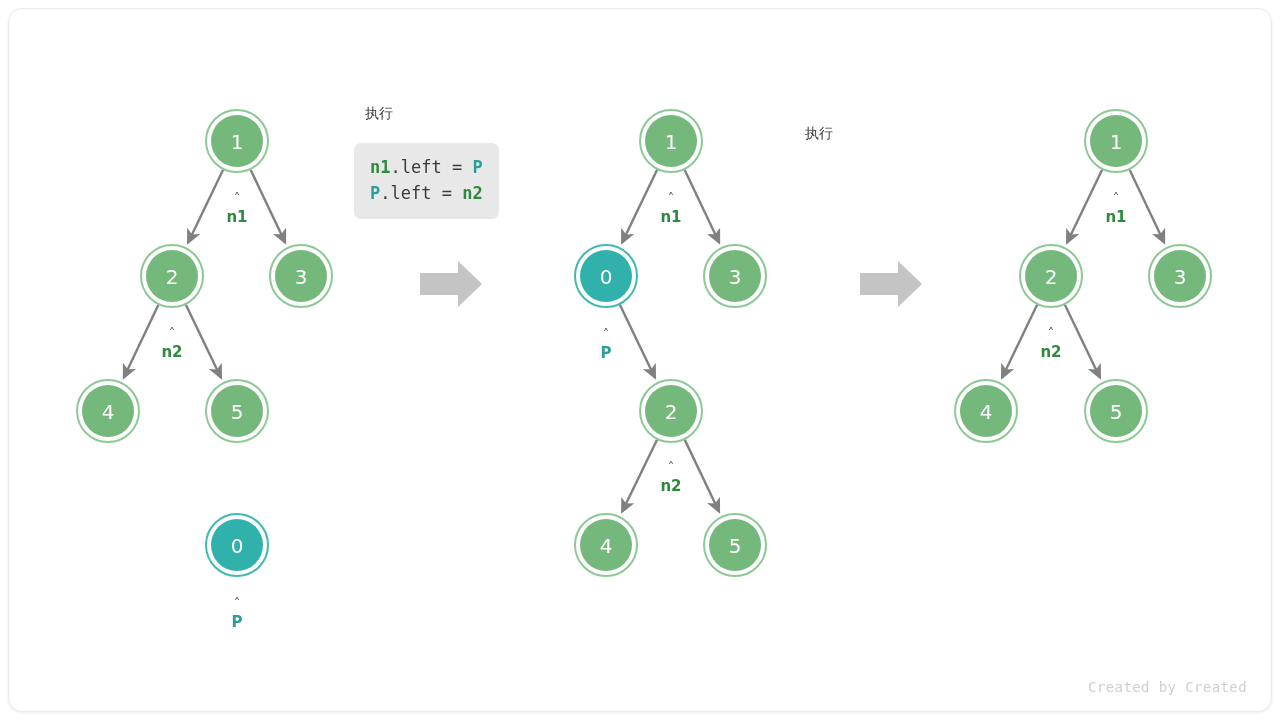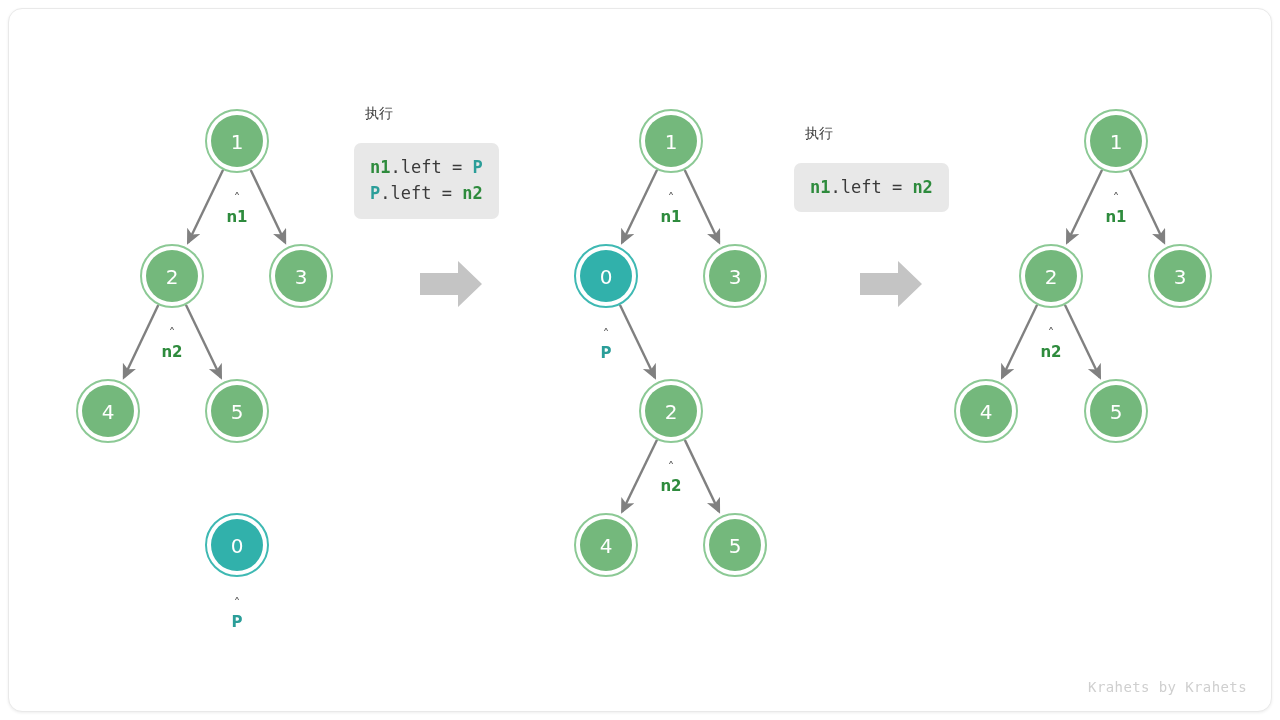--- a/index.html
+++ b/index.html
@@ -168,16 +168,15 @@
         <path d="M411,264 L449,264 L449,252 L473,275 L449,298 L449,286 L411,286 Z" fill="#c4c4c4"></path>
         <path d="M851,264 L889,264 L889,252 L913,275 L889,298 L889,286 L851,286 Z" fill="#c4c4c4"></path>
       </g>
   </svg>
 
   <div class="cn-label" id="label-step-2" style="left: 356px; top: 96px;">执行</div>
   <div class="codebox" id="code-step-2" style="left: 345px; top: 134px;"><span class="v-green">n1</span><span>.left = </span><span class="v-teal">P</span>
 <span class="v-teal">P</span><span>.left = </span><span class="v-green">n2</span></div>
 
   <div class="cn-label" id="label-step-3" style="left: 796px; top: 116px;">执行</div>
-  <div class="codebox" id="code-step-3" style="left: 785px; top: 154px;"><span class="v-green">n1</span><span>.left = </span><span class="v-green">n2</span></div>
 
-  <div class="watermark">Krahets by Krahets</div>
+  <div class="watermark">Created by Created</div>
 </div>
 
 </body></html>

